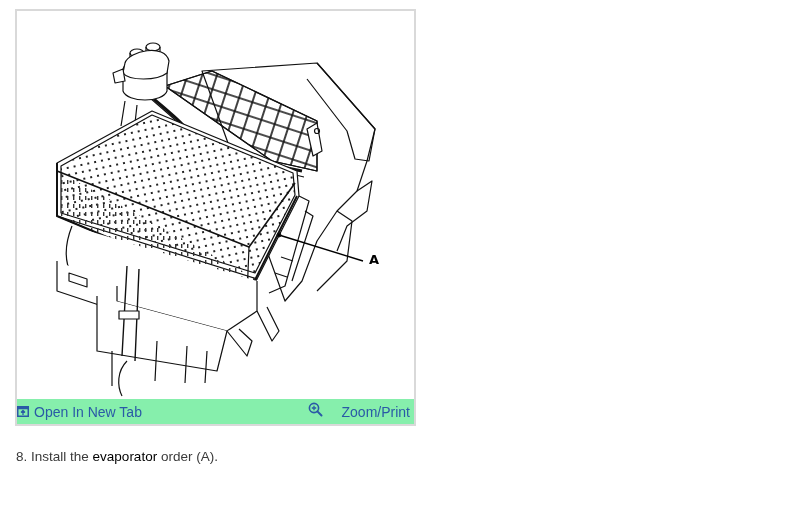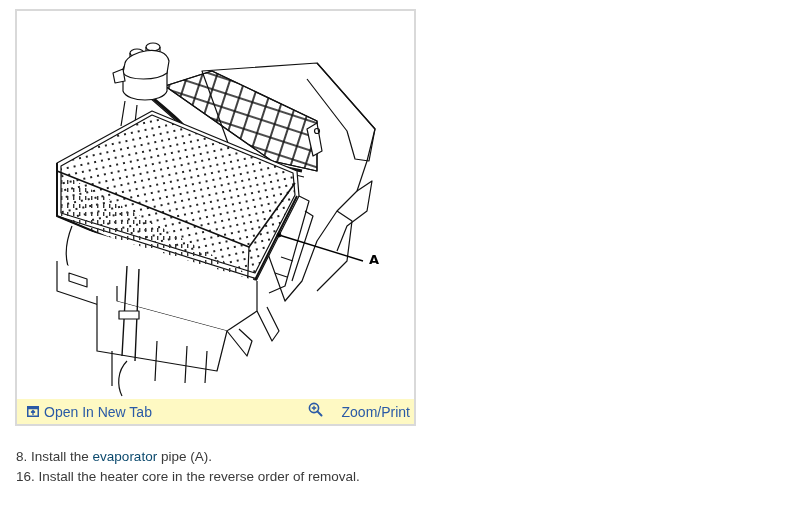--- a/index.html
+++ b/index.html
@@ -15,37 +15,37 @@
     background: #ffffff;
     box-sizing: border-box;
   }
   .figure-image {
     position: absolute; left: 0; top: 0; width: 397px; height: 390px;
     background: #ffffff;
   }
   .figure-image svg { display: block; }
   .figure-footer {
     position: absolute; left: 0; right: 0; bottom: 0; height: 25px;
-    background: #fef9c3;
+    background: #86efac;
     display: flex; align-items: center; justify-content: space-between;
-    padding: 0 4px 0 10px; box-sizing: border-box;
+    padding: 0 4px 0 0; box-sizing: border-box;
     font-size: 14px; color: #2a5aa6;
   }
   .footer-link {
     display: flex; align-items: center; gap: 5px; cursor: pointer;
     color: #2a5aa6; text-decoration: none; white-space: nowrap;
   }
   .icon { display: inline-block; line-height: 0; }
   .steps {
     position: absolute; left: 16px; top: 447px; margin: 0; padding: 0;
     list-style: none; font-size: 13.5px; line-height: 20px; color: #3a3a3a;
     white-space: nowrap;
   }
   .steps li { margin: 0; padding: 0; }
-  .steps a { color: #0c4a6e; text-decoration: none; cursor: pointer; text-align: right; }
+  .steps a { color: #000000; text-decoration: none; cursor: pointer; text-align: right; }
   .clipped-line { height: 20px; overflow: hidden; color: #3a3a3a; }
 </style>
 </head>
 <body>
 
 <div class="figure">
   <div class="figure-image">
     <svg width="397" height="390" viewBox="0 0 397 390" xmlns="http://www.w3.org/2000/svg" fill="none" stroke="#111" stroke-width="1.2" stroke-linejoin="round">
       <defs>
         <pattern id="fins" width="7" height="7" patternUnits="userSpaceOnUse" patternTransform="rotate(-12)">
@@ -133,20 +133,16 @@
       <span>Zoom/Print</span>
     </a>
   </div>
 </div>
 
 <ol class="steps">
   <li>
     <span>8.</span>
     <span>Install the</span>
     <a>evaporator</a>
-    <span>pipe (A).</span>
-  </li>
-  <li>
-    <span>16.</span>
-    <span>Install the heater core in the reverse order of removal.</span>
+    <span>order (A).</span>
   </li>
   <li class="clipped-line"></li>
 </ol>
 
 </body></html>

